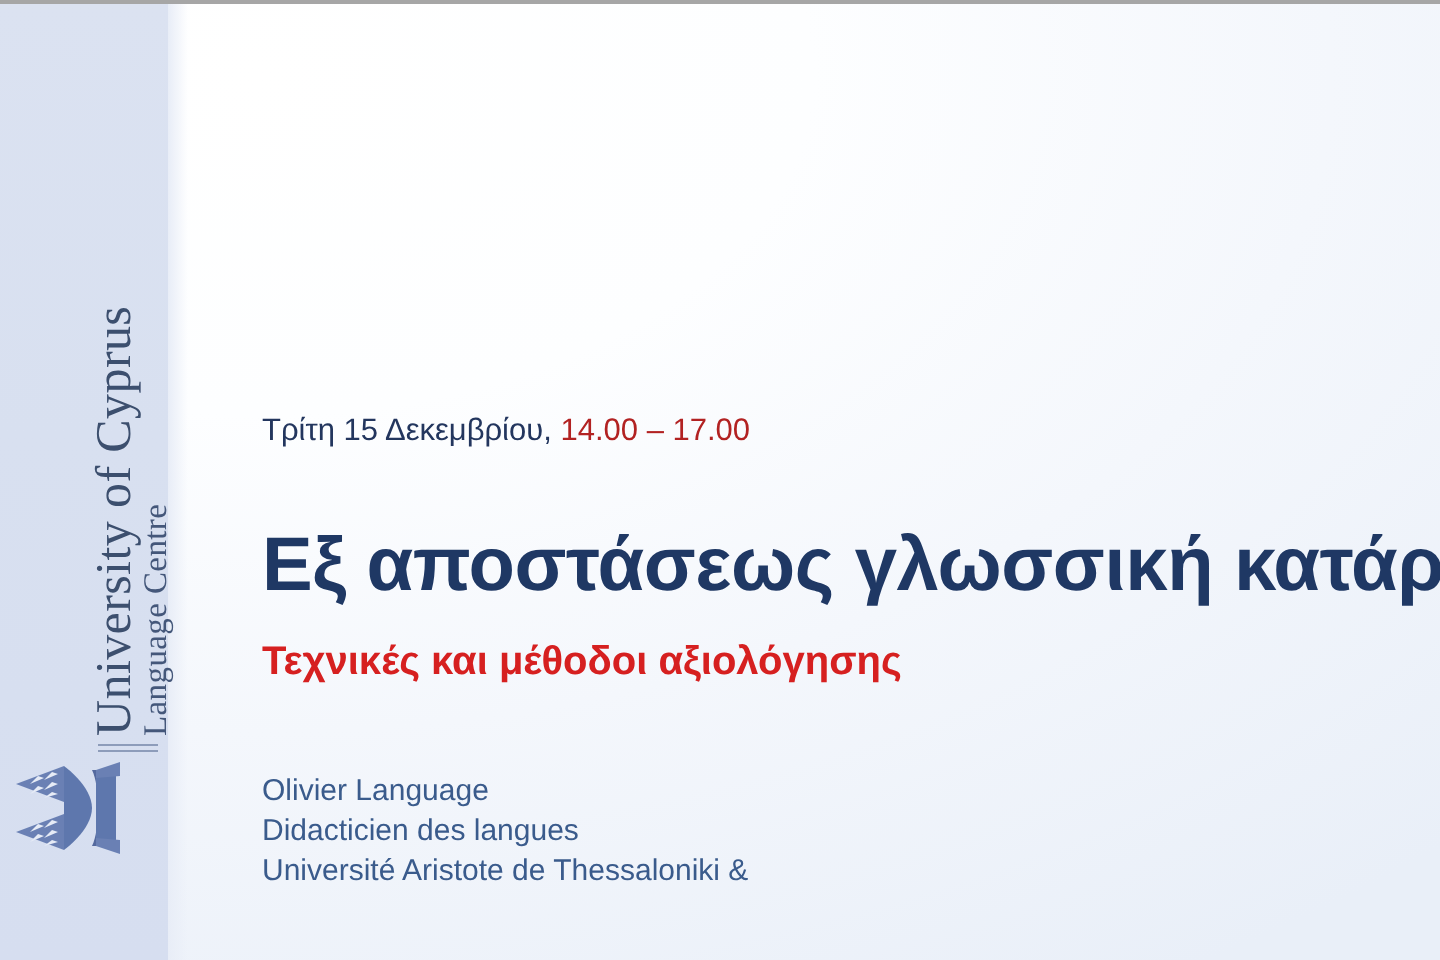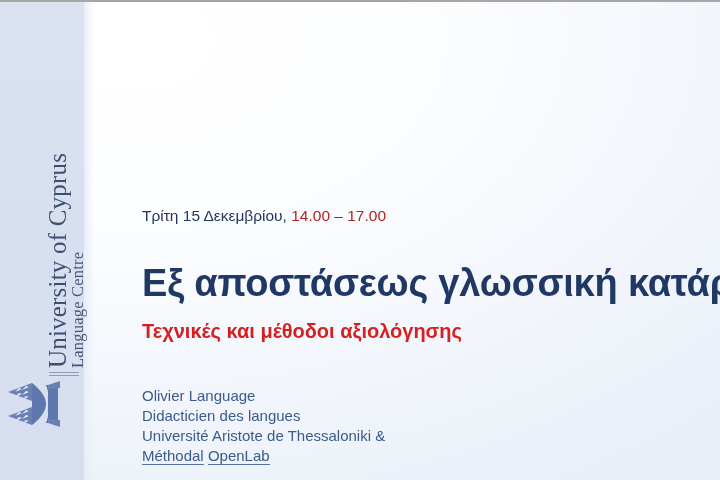--- a/index.html
+++ b/index.html
@@ -114,21 +114,21 @@
     left: 2px;
     top: 381px;
     width: 78px;
     height: 62px;
     z-index: 4;
   }
 
   
   #content {
     position: absolute;
-    left: 142px;
+    left: 131px;
     top: 0;
     width: 578px;
     height: 348px;
     z-index: 5;
   }
 
   #event-date {
     position: absolute;
     top: 207px;
     left: 0;
@@ -235,20 +235,16 @@
     </div>
 
     <div id="slide-title">Εξ αποστάσεως γλωσσική κατάρ</div>
 
     <div id="slide-subtitle">Τεχνικές και μέθοδοι αξιολόγησης</div>
 
     <div id="presenter">
       <div>Olivier Language</div>
       <div>Didacticien des langues</div>
       <div>Université Aristote de Thessaloniki &amp;</div>
-      <div>
-        <span class="linked">Méthodal</span>
-        <span class="linked">OpenLab</span>
-      </div>
     </div>
 
   </div>
 </div>
 
 </body></html>

